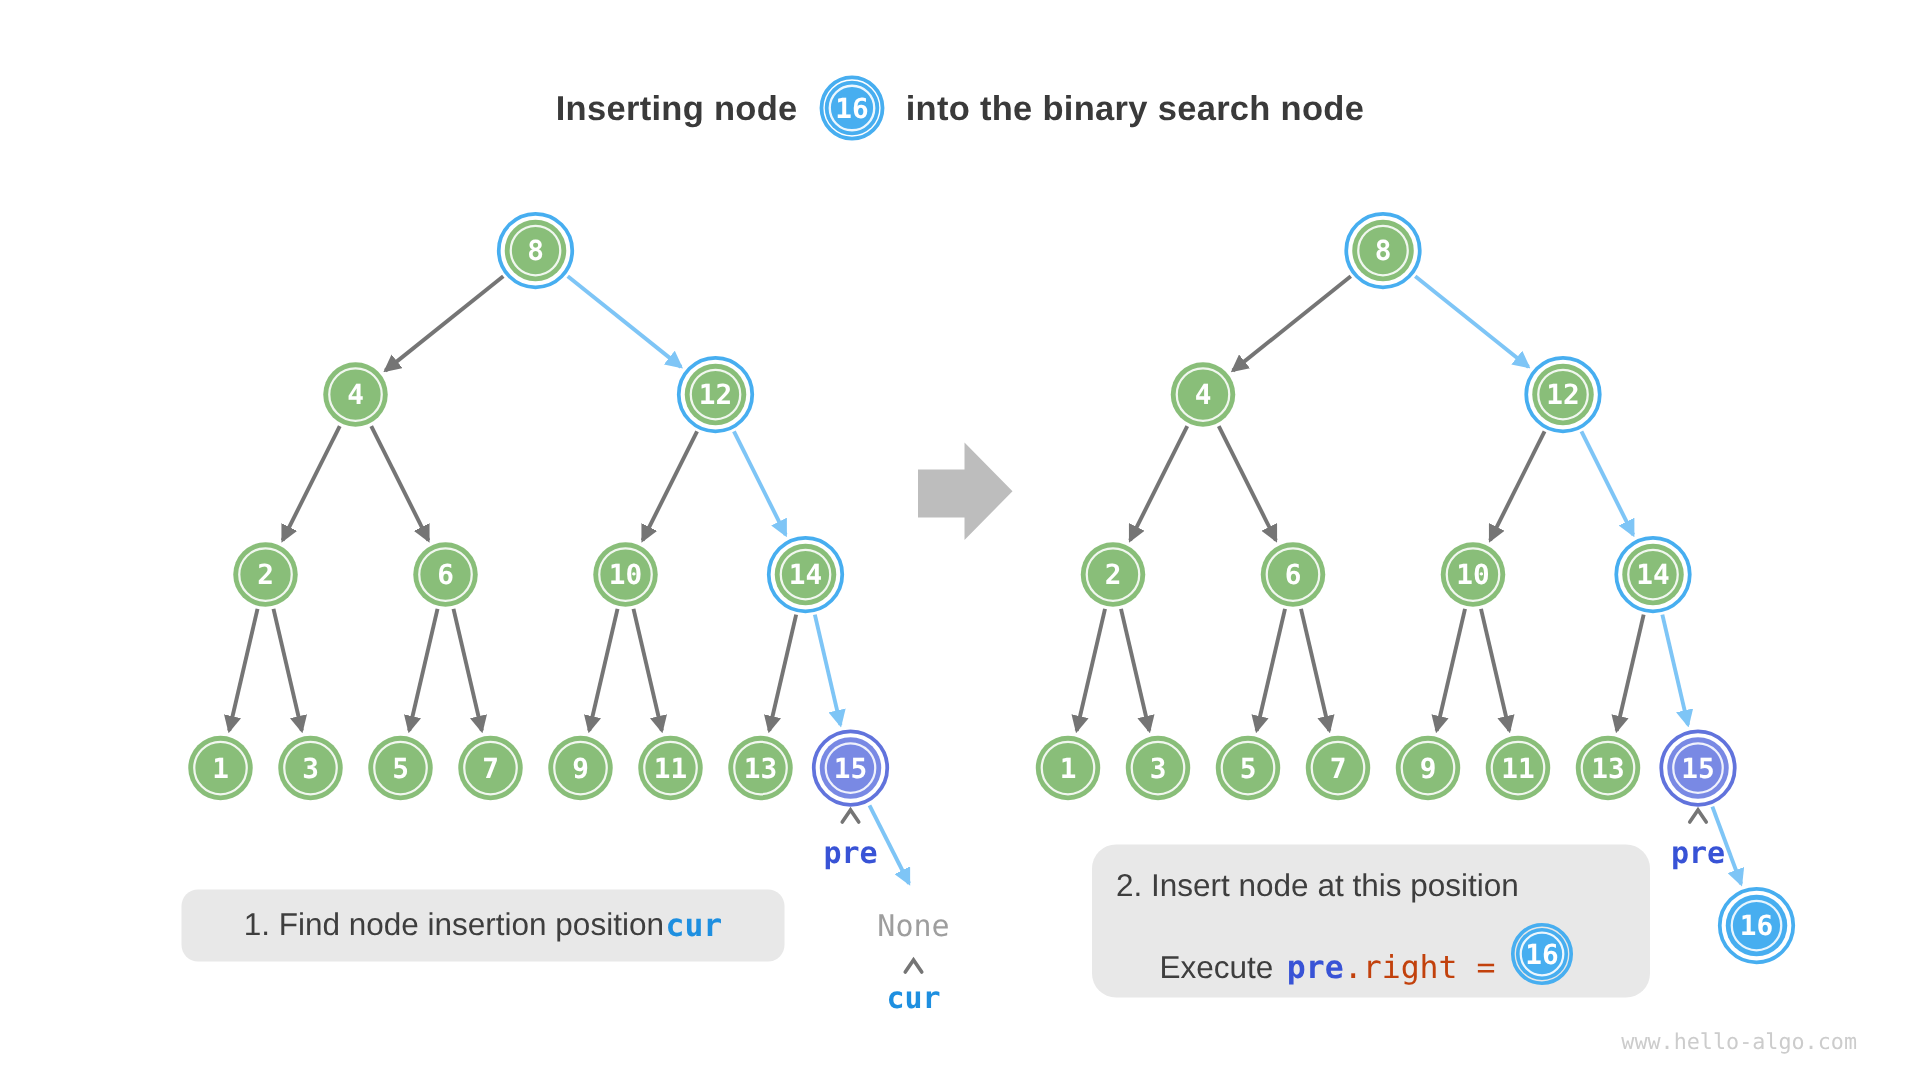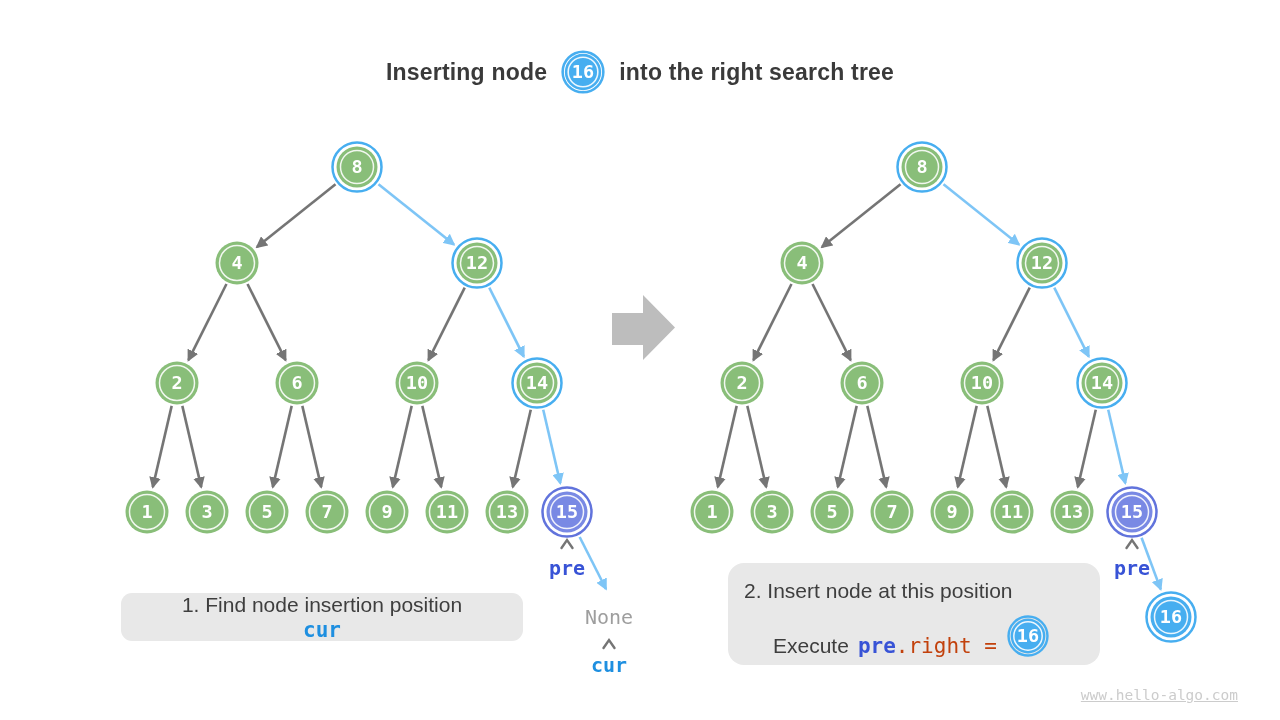--- a/index.html
+++ b/index.html
@@ -8,46 +8,46 @@
   .title-row{position:absolute;left:0;right:0;top:46px;height:52px;
              display:flex;align-items:center;justify-content:center;gap:13px;}
   .title-text{font-size:23px;font-weight:bold;color:#3A3A3A;letter-spacing:.2px;}
   #diagram{position:absolute;left:0;top:0;}
   .node-text{font-family:"DejaVu Sans Mono",monospace;font-weight:bold;font-size:18.5px;
              text-anchor:middle;}
   .lbl{font-family:"DejaVu Sans Mono",monospace;text-anchor:middle;font-size:20px;}
   .lbl-b{font-weight:bold;}
   .caption{position:absolute;background:#E8E8E8;color:#3E3E3E;box-sizing:border-box;}
   .caption-1{left:121px;top:593px;width:402px;height:48px;border-radius:11px;
-             display:flex;align-items:center;justify-content:center;gap:1px;font-size:21px;flex-direction:column;}
+             display:flex;align-items:center;justify-content:center;gap:1px;font-size:21px;}
   .caption-2{left:728px;top:563px;width:372px;height:102px;border-radius:16px;
              padding:15px 0 0 16px;font-size:21px;}
   .cap2-line1{line-height:26px;}
   .cap2-line2{margin-top:10px;margin-left:29px;display:flex;align-items:flex-end;gap:9px;}
   .code{font-family:"DejaVu Sans Mono",monospace;font-size:21px;}
   .code-pre{font-weight:bold;color:#3853D6;}
   .code-cur{font-weight:bold;color:#1E8FE0;}
   .code-gray{color:#c2410c;}
   .watermark{position:absolute;right:42px;bottom:17px;
-             font-family:"DejaVu Sans Mono",monospace;font-size:14.5px;color:#CCCCCC;text-decoration:underline;}
+             font-family:"DejaVu Sans Mono",monospace;font-size:14.5px;color:#CCCCCC;}
 </style>
 </head>
 <body>
 
 <div class="stage">
 
   <div class="title-row">
     <span class="title-text">Inserting node</span>
     <svg width="46" height="46" viewBox="0 0 46 46">
         <circle cx="23" cy="23" r="20.355" fill="none" stroke="#47AEF0" stroke-width="2.53"></circle>
         <circle cx="23" cy="23" r="18.17" fill="#47AEF0"></circle>
         <circle cx="23" cy="23" r="14.835" fill="none" stroke="#ffffff" stroke-opacity="0.9" stroke-width="1.564"></circle>
         <text x="23" y="23" dy="0.345em" class="node-text" fill="#FFFFFF" font-size="18.400000000000002">16</text>
       </svg>
-    <span class="title-text">into the right search tree</span>
+    <span class="title-text">into the binary search node</span>
   </div>
 
   <svg id="diagram" width="1280" height="720" viewBox="0 0 1280 720">
       <defs>
         <marker id="arrow-gray" viewBox="0 0 10 10" refX="8.5" refY="5" markerWidth="4.5" markerHeight="4.5" orient="auto" markerUnits="strokeWidth">
           <path d="M0,0 L10,5 L0,10 Z" fill="#757575"></path>
         </marker>
         <marker id="arrow-blue" viewBox="0 0 10 10" refX="8.5" refY="5" markerWidth="4.5" markerHeight="4.5" orient="auto" markerUnits="strokeWidth">
           <path d="M0,0 L10,5 L0,10 Z" fill="#7EC5F6"></path>
         </marker>

